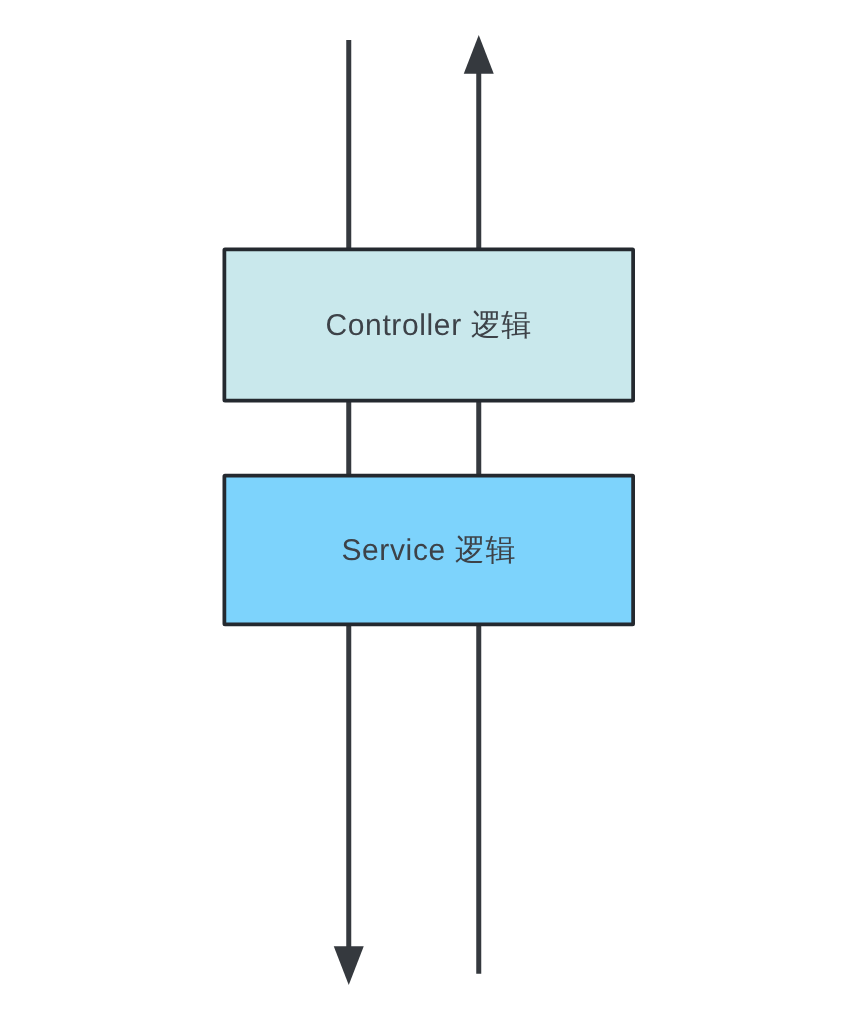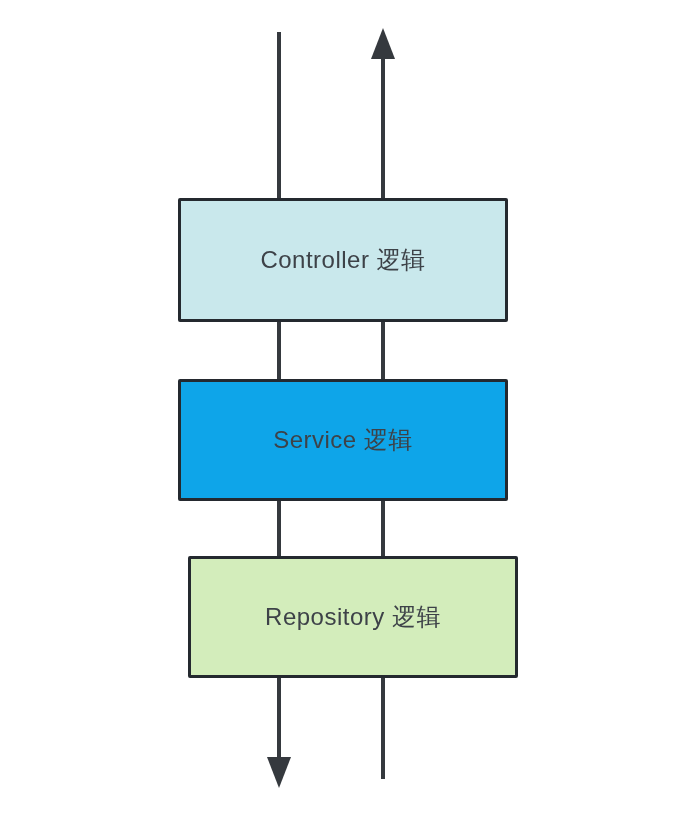--- a/index.html
+++ b/index.html
@@ -69,22 +69,19 @@
     <polygon points="279,788 267,757 291,757" fill="#35393e"></polygon>
 
     <line x1="383" y1="57" x2="383" y2="779" stroke="#35393e"></line>
     <polygon points="383,28 371,59 395,59" fill="#35393e"></polygon>
   </svg>
 
   <div class="layer-box box-controller" style="background-color: rgb(201, 232, 236);">
     <span class="layer-label">Controller 逻辑</span>
   </div>
 
-  <div class="layer-box box-service" style="background-color: #0ea5e9;">
+  <div class="layer-box box-service" style="background-color: #7dd3fc;">
     <span class="layer-label">Service 逻辑</span>
   </div>
 
-  <div class="layer-box box-repository" style="background-color: rgb(211, 237, 187);">
-    <span class="layer-label">Repository 逻辑</span>
-  </div>
 
 
 </div>
 
 </body></html>

